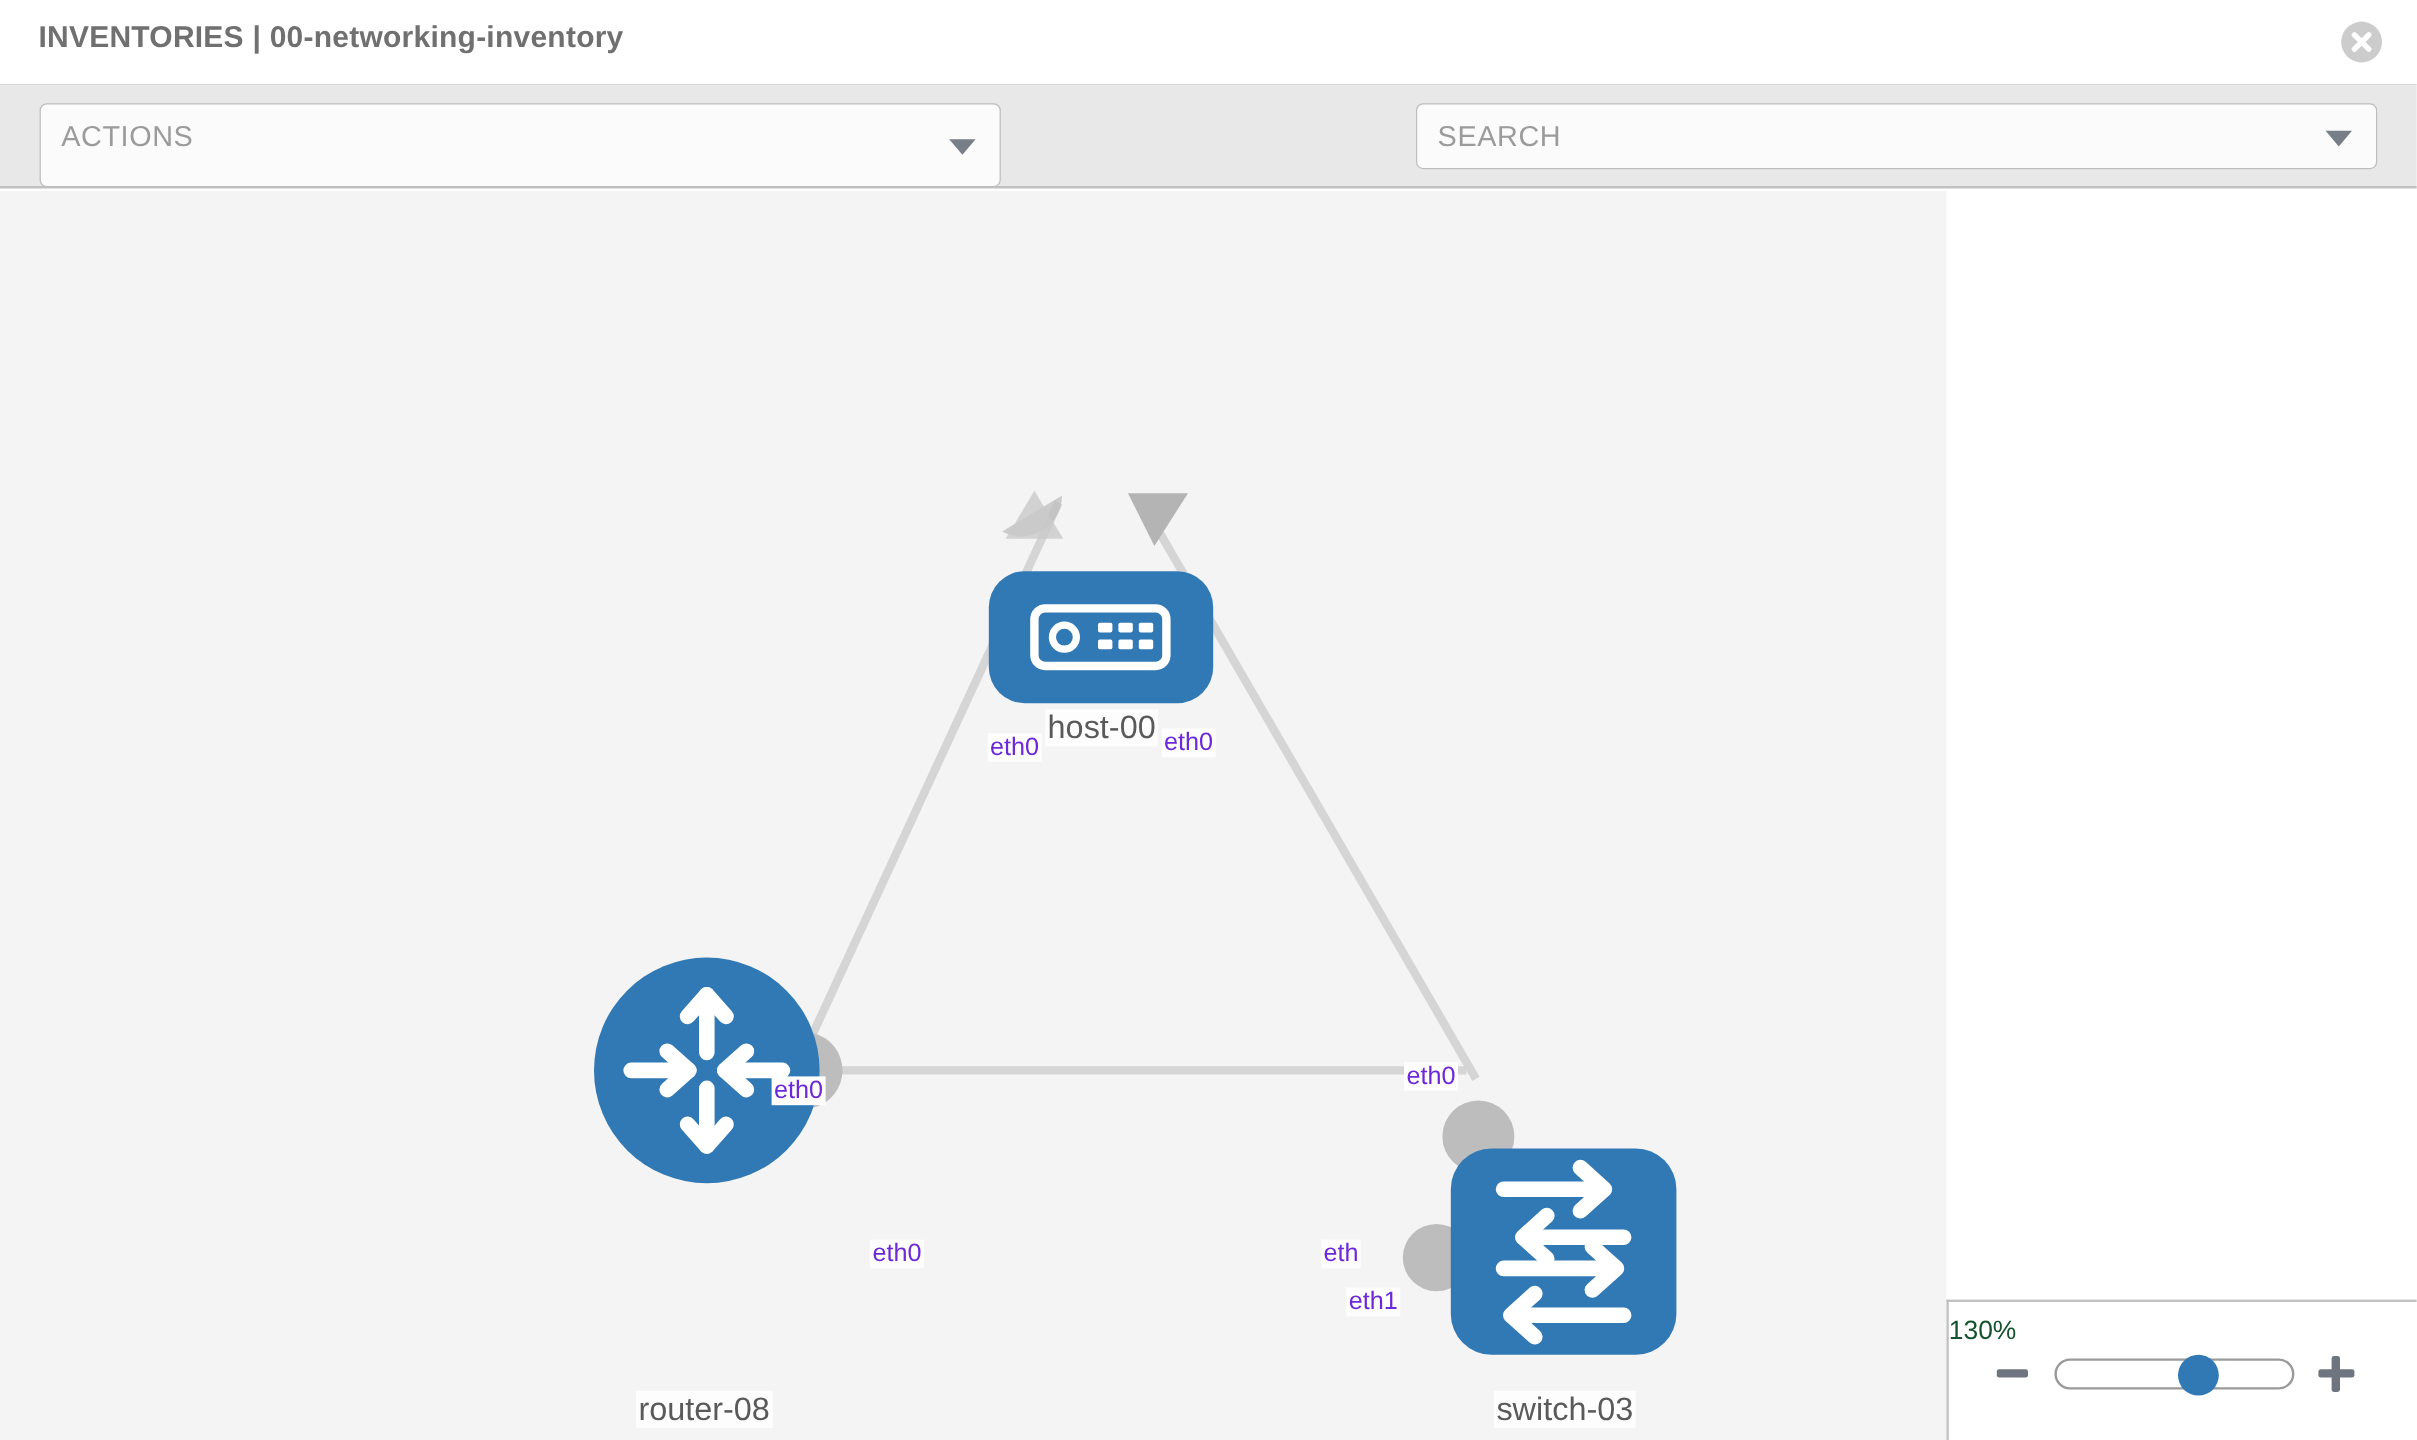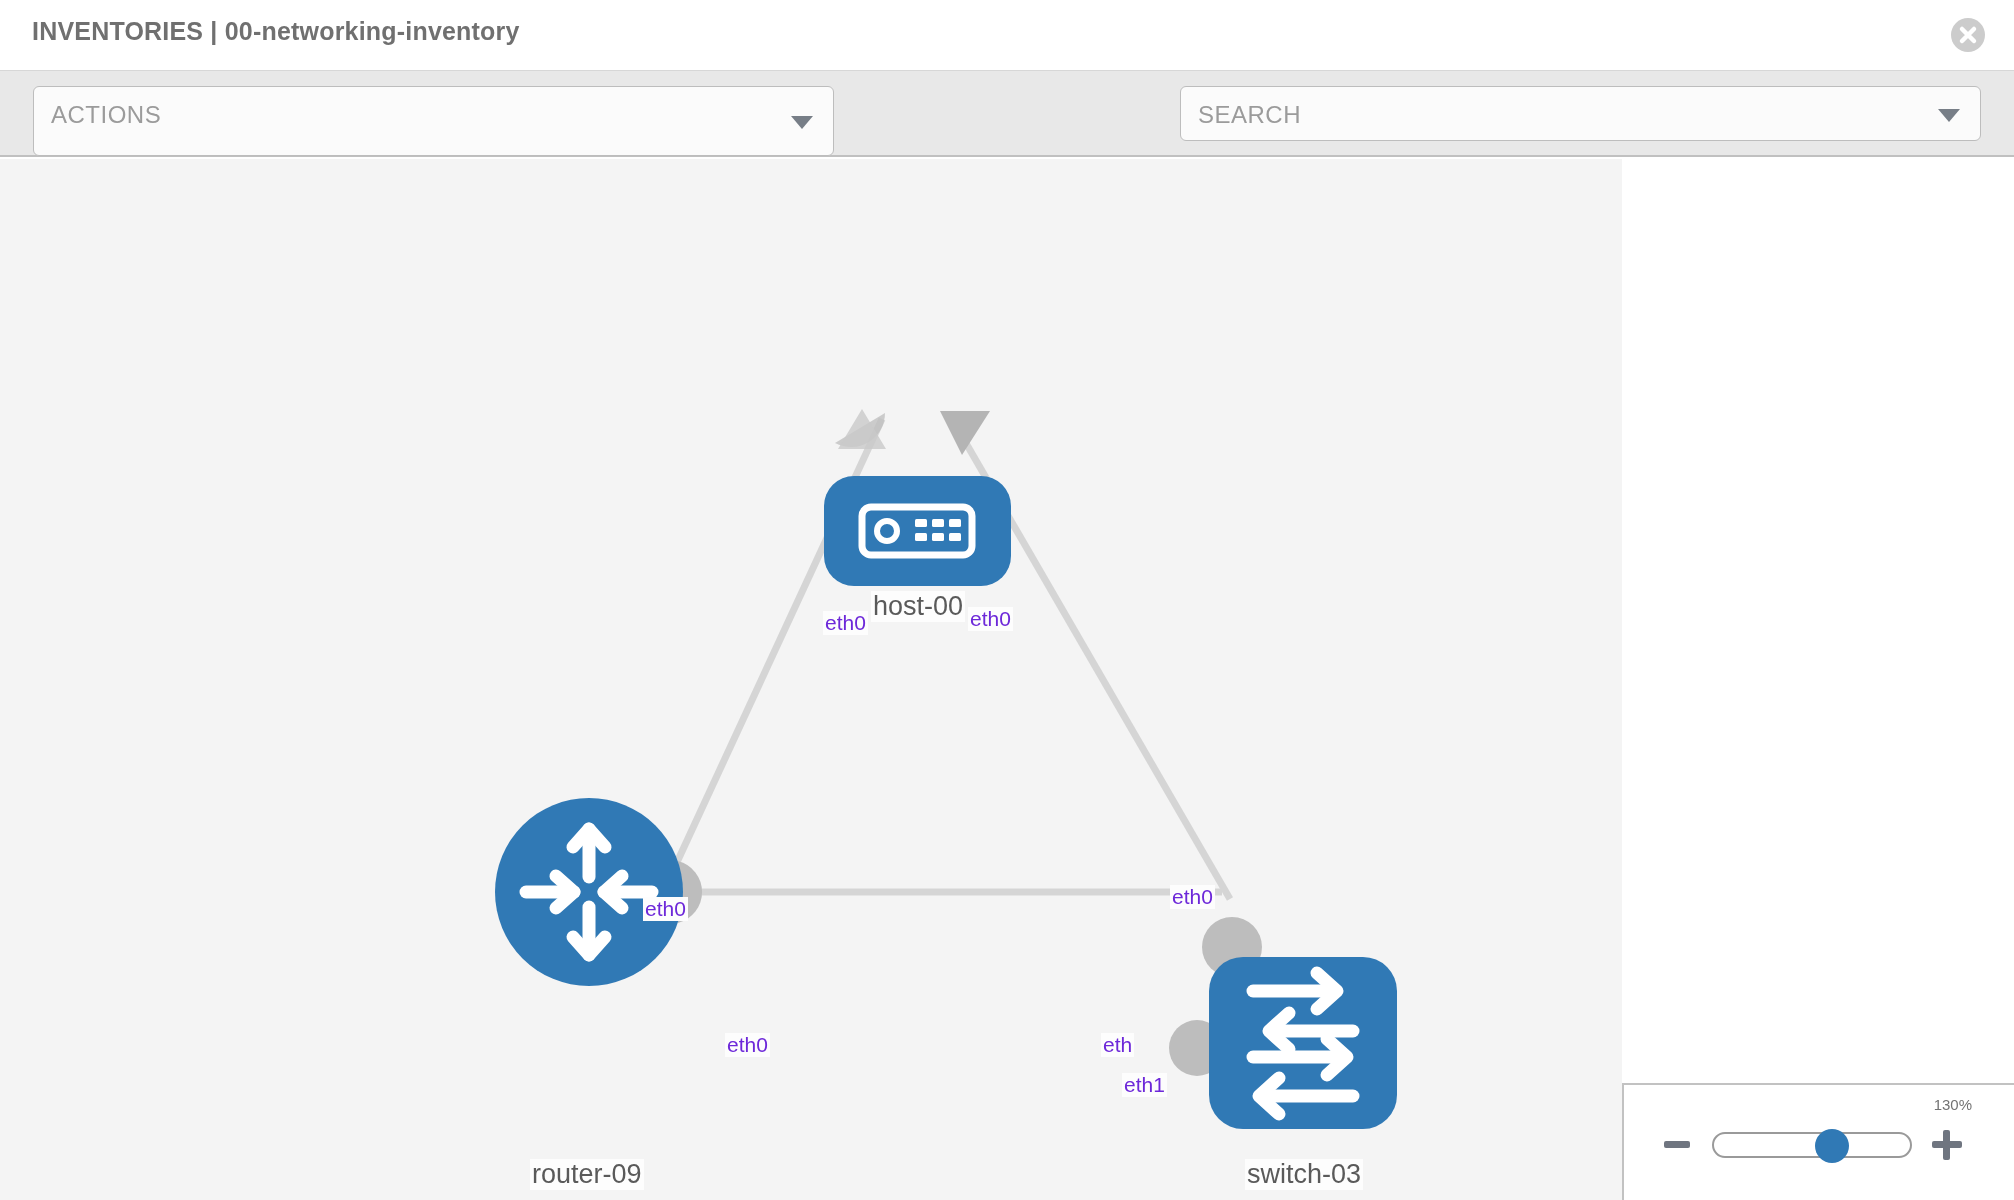--- a/index.html
+++ b/index.html
@@ -108,22 +108,22 @@
   
   .zoom-panel {
     position: absolute; left: 1622px; top: 1083px;
     width: 392px; height: 117px;
     background: #ffffff;
     border-top: 2px solid #c2c2c2;
     border-left: 2px solid #c2c2c2;
   }
   .zoom-value {
     position: absolute; left: 0; top: 11px;
-    width: 348px; text-align: right;
-    font-size: 15px; color: #737373;
+    width: 348px; text-align: left;
+    font-size: 22px; color: #14532d;
   }
   .zoom-minus {
     position: absolute; left: 40px; top: 56px;
     width: 26px; height: 7px;
     background: #6f7580; border-radius: 2px;
     cursor: pointer;
   }
   .zoom-plus {
     position: absolute; left: 308px; top: 45px;
     width: 30px; height: 30px;
@@ -263,21 +263,21 @@
             <path d="M1289 854 L1269 872 L1289 890"></path>
           <path d="M1253 898 L1346 898"></path>
             <path d="M1327 880 L1347 898 L1327 916"></path>
           <path d="M1353 937 L1260 937"></path>
             <path d="M1279 919 L1259 937 L1279 955"></path>
         </g>
       </g>
     </svg>
 
     <div class="node-label" style="left:871px; top:432px;">host-00</div>
-    <div class="node-label" style="left:530px; top:1000px;">router-09</div>
+    <div class="node-label" style="left:530px; top:1000px;">router-08</div>
     <div class="node-label" style="left:1245px; top:1000px;">switch-03</div>
 
     <div class="iface-label" style="left:823px; top:452px;">eth0</div>
     <div class="iface-label" style="left:968px; top:448px;">eth0</div>
 
     <div class="iface-label" style="left:643px; top:738px;">eth0</div>
     <div class="iface-label" style="left:1170px; top:726px;">eth0</div>
 
     <div class="iface-label" style="left:725px; top:874px;">eth0</div>
     <div class="iface-label" style="left:1101px; top:874px;">eth</div>

